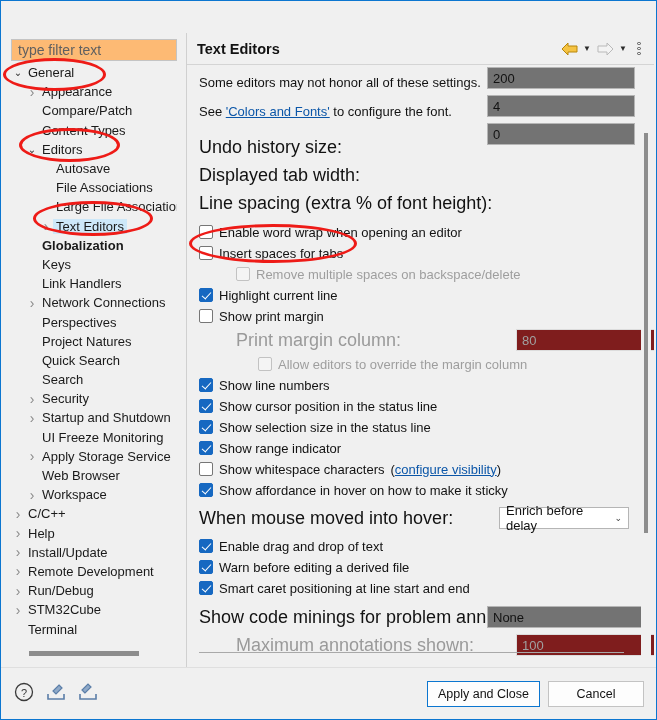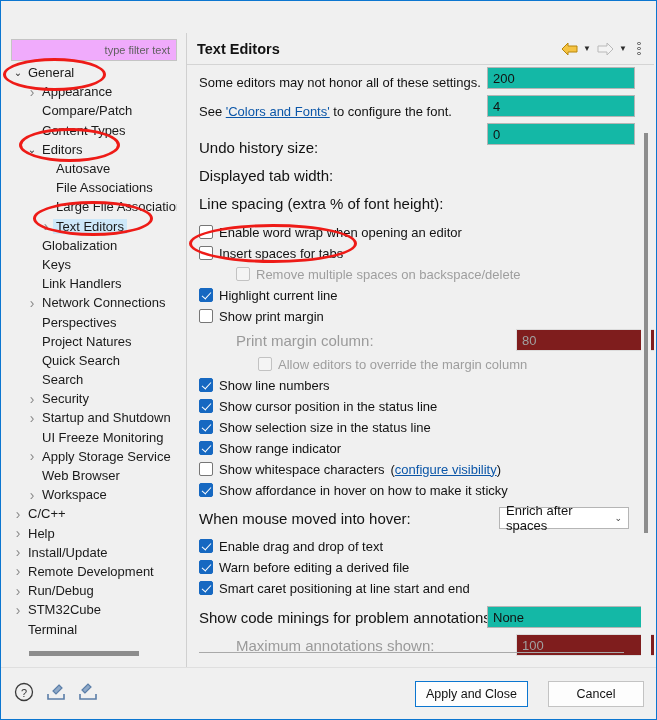--- a/index.html
+++ b/index.html
@@ -69,26 +69,25 @@
   
   .left {
     position: absolute;
     left: 2px; top: 0;
     width: 180px; height: 636px;
   }
   .filter-wrap { padding: 6px 6px 4px 8px; }
   .filter-box {
     width: 166px; height: 22px;
     border: 1px solid #c4c4c4;
-    background: #f0abfc;
-    font-size: 11px;
+    background: #fdba74;
+    font-size: 14px;
     color: #5a5a5a;
     padding: 0 6px;
     font-family: "Liberation Sans", sans-serif;
-    text-align: right;
   }
   .filter-box::placeholder { color: #606060; opacity: 1; }
 
   .tree {
     position: absolute;
     left: 8px; top: 30px;
     width: 166px; height: 580px;
     background: #f0f0f0;
     overflow: hidden;
   }
@@ -159,28 +158,28 @@
     padding: 10px 0 0 12px;
     overflow: hidden;
   }
   .p-text { font-size: 13px; color: #121212; margin-bottom: 14px; }
   .p-link { color: #0b56a8; text-decoration: underline; }
 
   .row {
     display: flex; align-items: center;
     height: 28px;
   }
-  .row .lab { font-size: 15px; color: #121212; }
+  .row .lab { font-size: 18px; color: #121212; }
   .row .lab.dim { color: #9a9a9a; }
   .txtin {
     position: absolute;
     left: 300px;
     width: 148px; height: 22px;
     border: 1px solid #b5b5b5;
-    background: #14b8a6;
+    background: #737373;
     font-size: 13px; color: #121212;
     padding: 0 5px;
     font-family: "Liberation Sans", sans-serif;
   }
   .txtin.dis {
     background: #7f1d1d; border: 1px solid #dcdcdc; color: #a0a0a0;
   }
 
   .cb-row {
     display: flex; align-items: center;
@@ -244,21 +243,21 @@
   .footer {
     position: absolute;
     left: 0; bottom: 0;
     width: 655px; height: 52px;
     background: #f0f0f0;
     border-top: 1px solid #dfdfdf;
     display: flex; align-items: center;
     padding: 0 12px;
   }
   .foot-icons { display: flex; align-items: center; gap: 10px; }
-  .fbtns { margin-left: auto; display: flex; gap: 20px; }
+  .fbtns { margin-left: auto; display: flex; gap: 8px; }
   .btn {
     height: 26px; min-width: 96px;
     border: 1px solid #c3c3c3;
     background: #fdfdfd;
     font-size: 12.5px; color: #121212;
     font-family: "Liberation Sans", sans-serif;
     display: flex; align-items: center; justify-content: center;
     padding: 0 10px;
   }
   .btn.def { border: 1.5px solid #0b76d0; }
@@ -314,21 +313,21 @@
             <span class="lbl">File Associations</span>
           </div>
           <div class="node" style="padding-left: 28px;">
             <span class="arrow"></span>
             <span class="lbl">Large File Association</span>
           </div>
           <div class="node sel" style="padding-left: 28px;">
             <span class="arrow" style="font-size: 14px;">›</span>
             <span class="lbl">Text Editors</span>
           </div>
-          <div class="node" style="padding-left: 14px;">
+          <div class="node" style="padding-left: 14px; font-weight: bold;">
             <span class="arrow"></span>
             <span class="lbl">Globalization</span>
           </div>
           <div class="node" style="padding-left: 14px;">
             <span class="arrow"></span>
             <span class="lbl">Keys</span>
           </div>
           <div class="node" style="padding-left: 14px;">
             <span class="arrow"></span>
             <span class="lbl">Link Handlers</span>
@@ -518,21 +517,21 @@
           <span class="cb-lab" style="margin-left:6px"><span>(</span><a class="p-link" href="#">configure visibility</a><span>)</span></span>
         </div>
         <div class="cb-row">
           <span class="cb on"></span>
           <span class="cb-lab">Show affordance in hover on how to make it sticky</span>
         </div>
 
         <div class="row" style="position:relative;height:34px">
           <span class="lab">When mouse moved into hover:</span>
           <div class="sel-box" style="top:6px">
-            <span>Enrich after spaces</span>
+            <span>Enrich before delay</span>
             <span class="sc">⌄</span>
           </div>
         </div>
 
         <div class="cb-row">
           <span class="cb on"></span>
           <span class="cb-lab">Enable drag and drop of text</span>
         </div>
         <div class="cb-row">
           <span class="cb on"></span>

